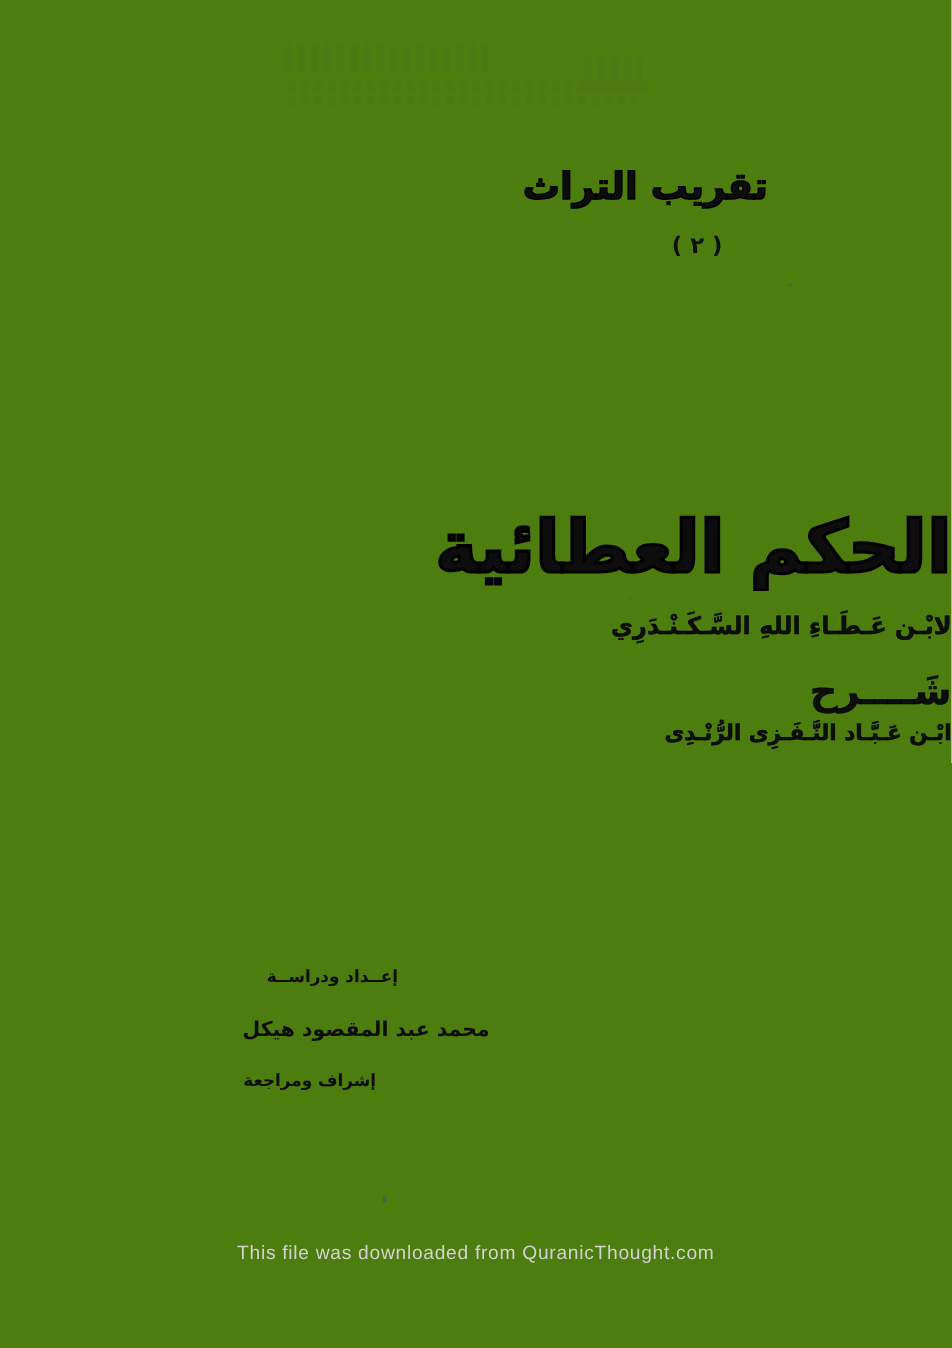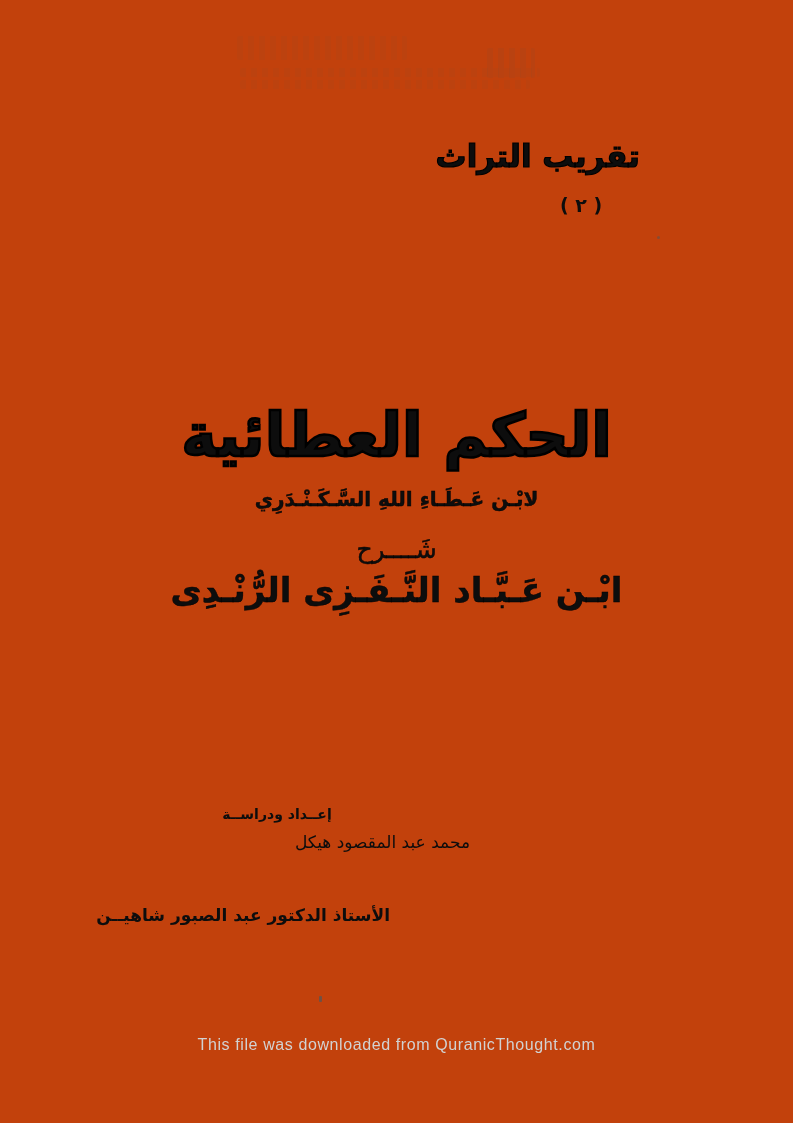--- a/index.html
+++ b/index.html
@@ -5,21 +5,21 @@
   html, body {
     margin: 0;
     padding: 0;
     background: #ffffff;
   }
   .page {
     position: relative;
     width: 793px;
     height: 1123px;
     margin: 0 auto;
-    background: #c2410c;
+    background: #4d7c0f;
     overflow: hidden;
     font-family: "DejaVu Sans", sans-serif;
     color: #0d0d0d;
   }
   
   .stamp-mark {
     position: absolute;
     opacity: 0.05;
     background: repeating-linear-gradient(
       90deg,
@@ -58,74 +58,73 @@
     font-size: 19px;
     font-weight: bold;
     letter-spacing: 3px;
   }
 
   
   .title-block {
     position: absolute;
     left: 0;
     right: 0;
-    top: 398px;
-    text-align: center;
+    top: 420px;
+    text-align: right;
     direction: rtl;
   }
   .main-title {
     margin: 0;
     font-size: 60px;
     font-weight: bold;
     -webkit-text-stroke: 2.5px #000;
     line-height: 1.25;
     letter-spacing: -2px;
     white-space: nowrap;
   }
   .author-line {
     margin-top: 14px;
     font-size: 20px;
     font-weight: bold;
     -webkit-text-stroke: 0.4px #000;
     white-space: nowrap;
   }
   .sharh-line {
     margin-top: 24px;
-    font-size: 25px;
-    font-weight: normal;
+    font-size: 32px;
+    font-weight: bold;
     -webkit-text-stroke: 0.4px #000;
   }
   .commentator-line {
     margin-top: 6px;
-    font-size: 34px;
+    font-size: 18px;
     font-weight: bold;
     -webkit-text-stroke: 0.4px #000;
     white-space: nowrap;
   }
 
   
   .prepared-block {
     position: absolute;
     left: 140px;
     top: 806px;
     width: 330px;
     text-align: center;
     direction: rtl;
   }
   .prepared-label {
     font-size: 14px;
     font-weight: bold;
     transform: translateX(-28px);
   }
   .prepared-name {
-    margin-top: 10px;
+    margin-top: 26px;
     font-size: 17px;
-    font-weight: normal;
-    white-space: nowrap;
-    text-align: right;
+    font-weight: bold;
+    white-space: nowrap;
   }
   .supervision-block {
     position: absolute;
     left: 110px;
     top: 893px;
     width: 280px;
     text-align: center;
     direction: rtl;
   }
   .supervision-label {
@@ -185,21 +184,21 @@
     <div class="sharh-line">شَــــرح</div>
     <div class="commentator-line">ابْـن عَـبَّـاد النَّـفَـزِى الرُّنْـدِى</div>
   </div>
 
   <div class="prepared-block">
     <div class="prepared-label">إعــداد ودراســة</div>
     <div class="prepared-name">محمد عبد المقصود هيكل</div>
   </div>
 
   <div class="supervision-block">
-    <div class="supervision-name">الأستاذ الدكتور عبد الصبور شاهيــن</div>
+    <div class="supervision-label">إشراف ومراجعة</div>
   </div>
 
   <div class="speck speck-1"></div>
   <div class="speck speck-2"></div>
   <div class="speck speck-3"></div>
 
   <div class="watermark">This file was downloaded from QuranicThought.com</div>
 
 </div>
 

